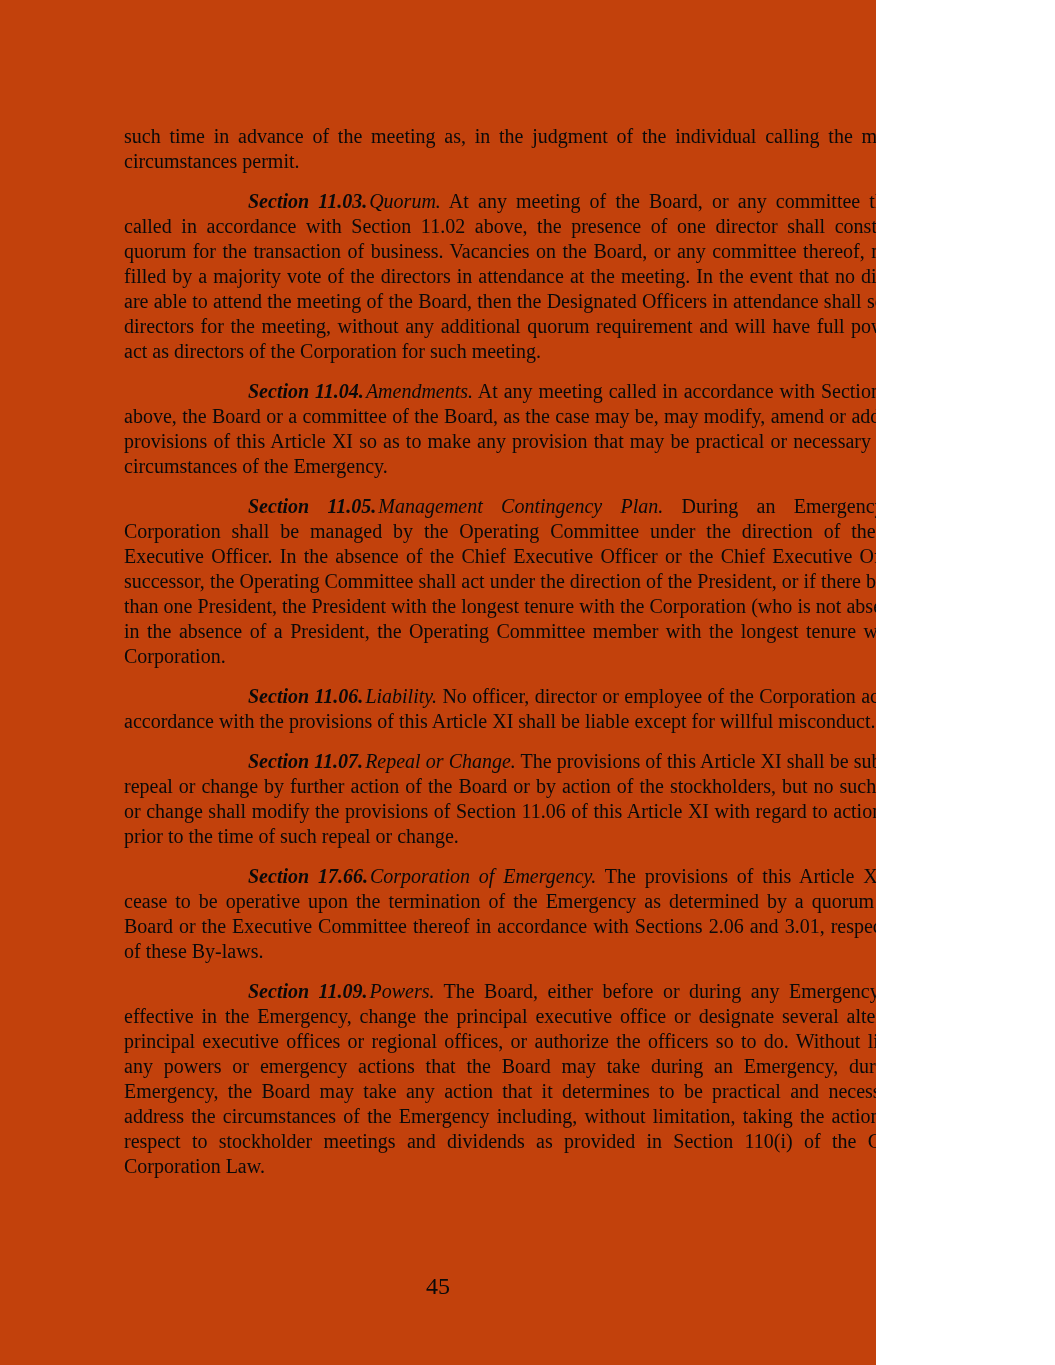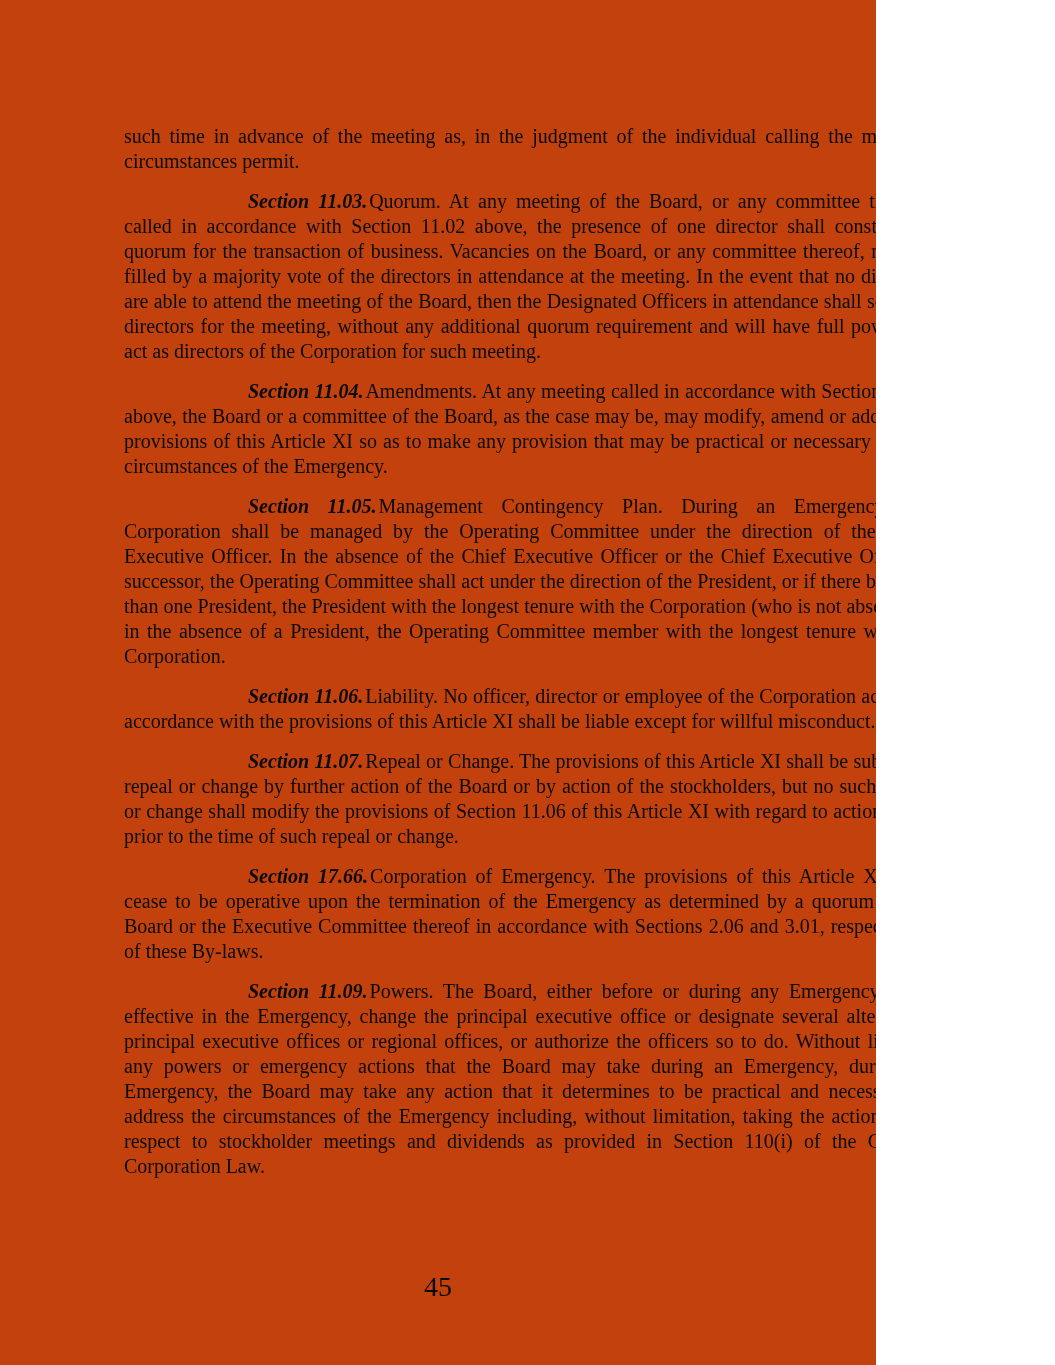--- a/index.html
+++ b/index.html
@@ -30,29 +30,30 @@
     padding: 0;
   }
   .content p.section {
     text-indent: 124px;
   }
   .sec-label {
     font-weight: bold;
     font-style: italic;
   }
   .sec-title {
+    font-style: italic;
     margin-left: 2px;
   }
   .footer {
     position: absolute;
     top: 1274px;
     left: 0;
     width: 100%;
     text-align: center;
-    font-size: 28px;
+    font-size: 24px;
   }
 </style>
 </head>
 <body>
 
 <div class="page">
   <div class="content">
       <p>such time in advance of the meeting as, in the judgment of the individual calling the meeting, circumstances permit.</p>
       <p class="section"><span class="sec-label">Section 11.03.</span><span class="sec-title">Quorum.</span> At any meeting of the Board, or any committee thereof, called in accordance with Section 11.02 above, the presence of one director shall constitute a quorum for the transaction of business. Vacancies on the Board, or any committee thereof, may be filled by a majority vote of the directors in attendance at the meeting. In the event that no directors are able to attend the meeting of the Board, then the Designated Officers in attendance shall serve as directors for the meeting, without any additional quorum requirement and will have full powers to act as directors of the Corporation for such meeting.</p>
       <p class="section"><span class="sec-label">Section 11.04.</span><span class="sec-title">Amendments.</span> At any meeting called in accordance with Section 11.02 above, the Board or a committee of the Board, as the case may be, may modify, amend or add to the provisions of this Article XI so as to make any provision that may be practical or necessary for the circumstances of the Emergency.</p>

